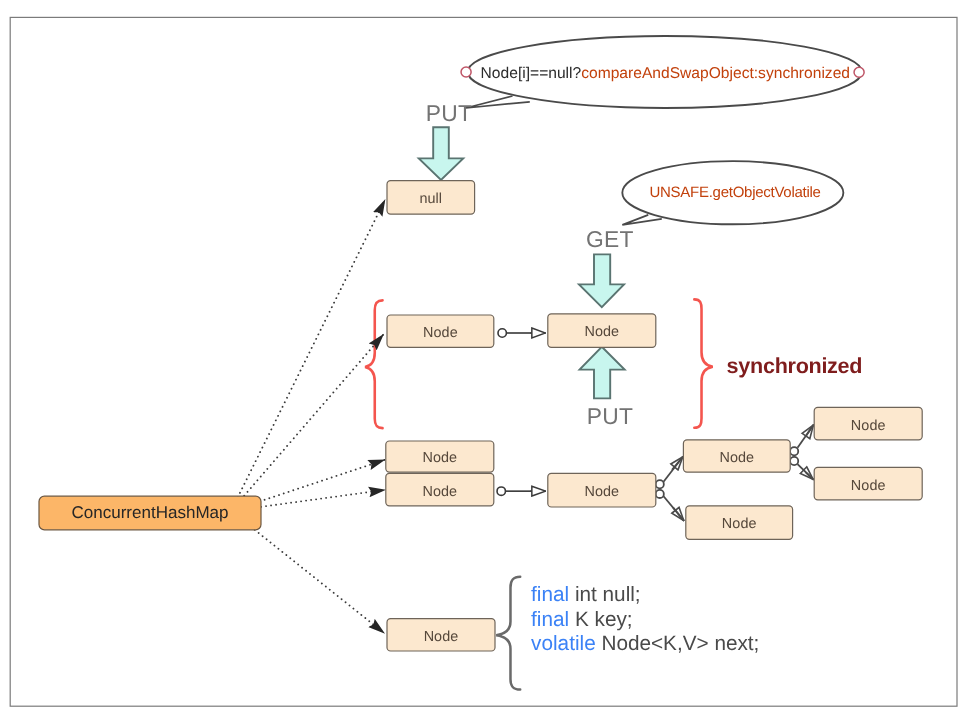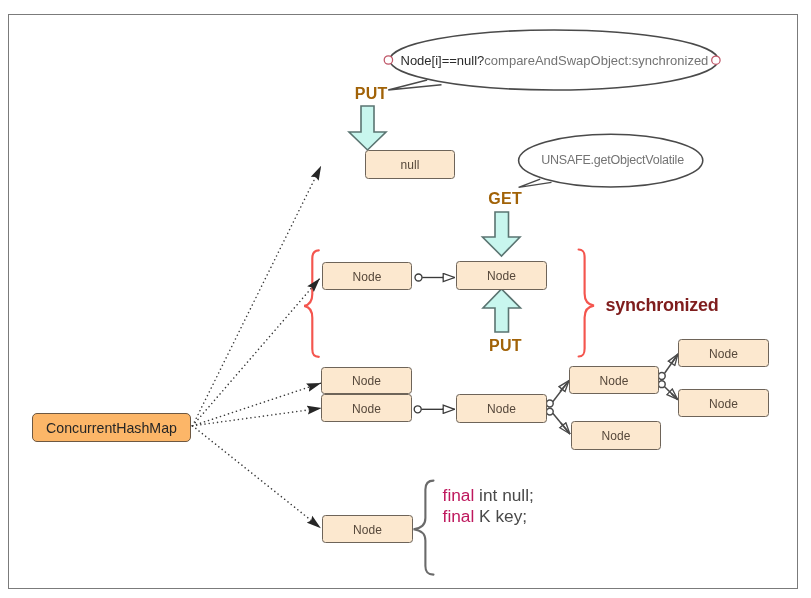--- a/index.html
+++ b/index.html
@@ -5,27 +5,27 @@
 <style>
   html,body{margin:0;padding:0;}
   body{width:811px;height:598px;background:#ffffff;font-family:"Liberation Sans",sans-serif;overflow:hidden;}
   #stage{position:relative;width:811px;height:598px;background:#ffffff;}
   .frame{position:absolute;left:8.4px;top:13.9px;width:789.8px;height:575.4px;border:1.9px solid #7b7b7b;box-sizing:border-box;background:#ffffff;}
   svg.layer{position:absolute;left:0;top:0;width:811px;height:598px;}
   .nodebox{position:absolute;box-sizing:border-box;background:#fce8cf;border:1.9px solid #6e6459;border-radius:3.5px;
            display:flex;align-items:center;justify-content:center;color:#56483b;font-size:12px;letter-spacing:.05px;padding-top:1.5px;}
   .rootbox{position:absolute;box-sizing:border-box;background:#fcb668;border:1.8px solid #6d5842;border-radius:5px;
            display:flex;align-items:center;justify-content:center;color:#262626;font-size:14.2px;}
-  .oplabel{position:absolute;color:#a16207;font-size:16px;letter-spacing:.25px;font-weight:bold;}
+  .oplabel{position:absolute;color:#737373;font-size:19px;letter-spacing:.25px;}
   .bubbletext{position:absolute;font-size:13px;white-space:nowrap;color:#2b2b2b;}
   .bubbletext.b2{font-size:12.5px;letter-spacing:-0.22px;color:#fb5046;}
-  .hl{color:#737373;text-align:right;}
+  .hl{color:#c2410c;text-align:right;}
   .sync{position:absolute;font-size:18px;letter-spacing:-0.25px;color:#7f1d1d;font-weight:bold;}
   .code{position:absolute;font-size:17.3px;color:#4a4a4a;line-height:20.7px;white-space:nowrap;}
-  .code .kw{color:#be185d;}
+  .code .kw{color:#3b82f6;}
 </style>
 </head>
 <body>
 
 <div id="stage">
   <div class="frame"></div>
 
   <svg class="layer" viewBox="0 0 811 598">
     <defs>
       <marker id="dotArrow" viewBox="0 0 14.5 10" refX="13.9" refY="5" markerWidth="14.5" markerHeight="10" orient="auto-start-reverse" markerUnits="userSpaceOnUse">
@@ -110,44 +110,45 @@
 
     <g>
       <path d="M495 212 L508.5 212 L508.5 237 L520 237 L501.5 256 L482.5 237 L495 237 Z" fill="#c8f6ee" stroke="#5a7471" stroke-width="1.6" stroke-linejoin="miter"></path>
     </g>
 
     <g>
       <path d="M501.5 289 L520.5 308 L508.5 308 L508.5 332 L495 332 L495 308 L483 308 Z" fill="#c8f6ee" stroke="#5a7471" stroke-width="1.6" stroke-linejoin="miter"></path>
     </g>
   </svg>
 
-  <div class="nodebox" style="left:322px;top:150px;width:90px;height:29px;margin-left:43px;">null</div>
+  <div class="nodebox" style="left:322px;top:150px;width:74px;height:29px;">null</div>
   <div class="nodebox" style="left:322px;top:262px;width:90px;height:28px;">Node</div>
   <div class="nodebox" style="left:456px;top:261px;width:91px;height:29px;">Node</div>
   <div class="nodebox" style="left:321px;top:367px;width:91px;height:27px;">Node</div>
   <div class="nodebox" style="left:321px;top:394px;width:91px;height:28px;">Node</div>
   <div class="nodebox" style="left:456px;top:394px;width:91px;height:29px;">Node</div>
   <div class="nodebox" style="left:569px;top:366px;width:90px;height:28px;">Node</div>
   <div class="nodebox" style="left:678px;top:339px;width:91px;height:28px;">Node</div>
   <div class="nodebox" style="left:678px;top:389px;width:91px;height:28px;">Node</div>
   <div class="nodebox" style="left:571px;top:421px;width:90px;height:29px;">Node</div>
   <div class="nodebox" style="left:322px;top:515px;width:91px;height:28px;">Node</div>
 
-  <div class="rootbox" style="left:32px;top:413px;width:159px;height:29px;">ConcurrentHashMap</div>
+  <div class="rootbox" style="left:32px;top:413px;width:186px;height:29px;">ConcurrentHashMap</div>
 
   <div class="oplabel" style="left:354.8px;top:85.2px;">PUT</div>
   <div class="oplabel" style="left:488.3px;top:190.2px;">GET</div>
   <div class="oplabel" style="left:489px;top:336.5px;">PUT</div>
 
   <div class="sync" style="left:605.5px;top:294.6px;">synchronized</div>
 
   <div class="bubbletext" style="left:400.5px;top:52.7px;">
     <span>Node[i]==null?</span><span class="hl">compareAndSwapObject:synchronized</span>
   </div>
   <div class="bubbletext b2" style="left:541.2px;top:153px;">
     <span class="hl">UNSAFE.getObjectVolatile</span>
   </div>
 
   <div class="code" style="left:442.6px;top:484.8px;">
     <div><span class="kw">final</span><span> int null;</span></div>
     <div><span class="kw">final</span><span> K key;</span></div>
+    <div><span class="kw">volatile</span><span> Node&lt;K,V&gt; next;</span></div>
   </div>
 </div>
 
 </body></html>

